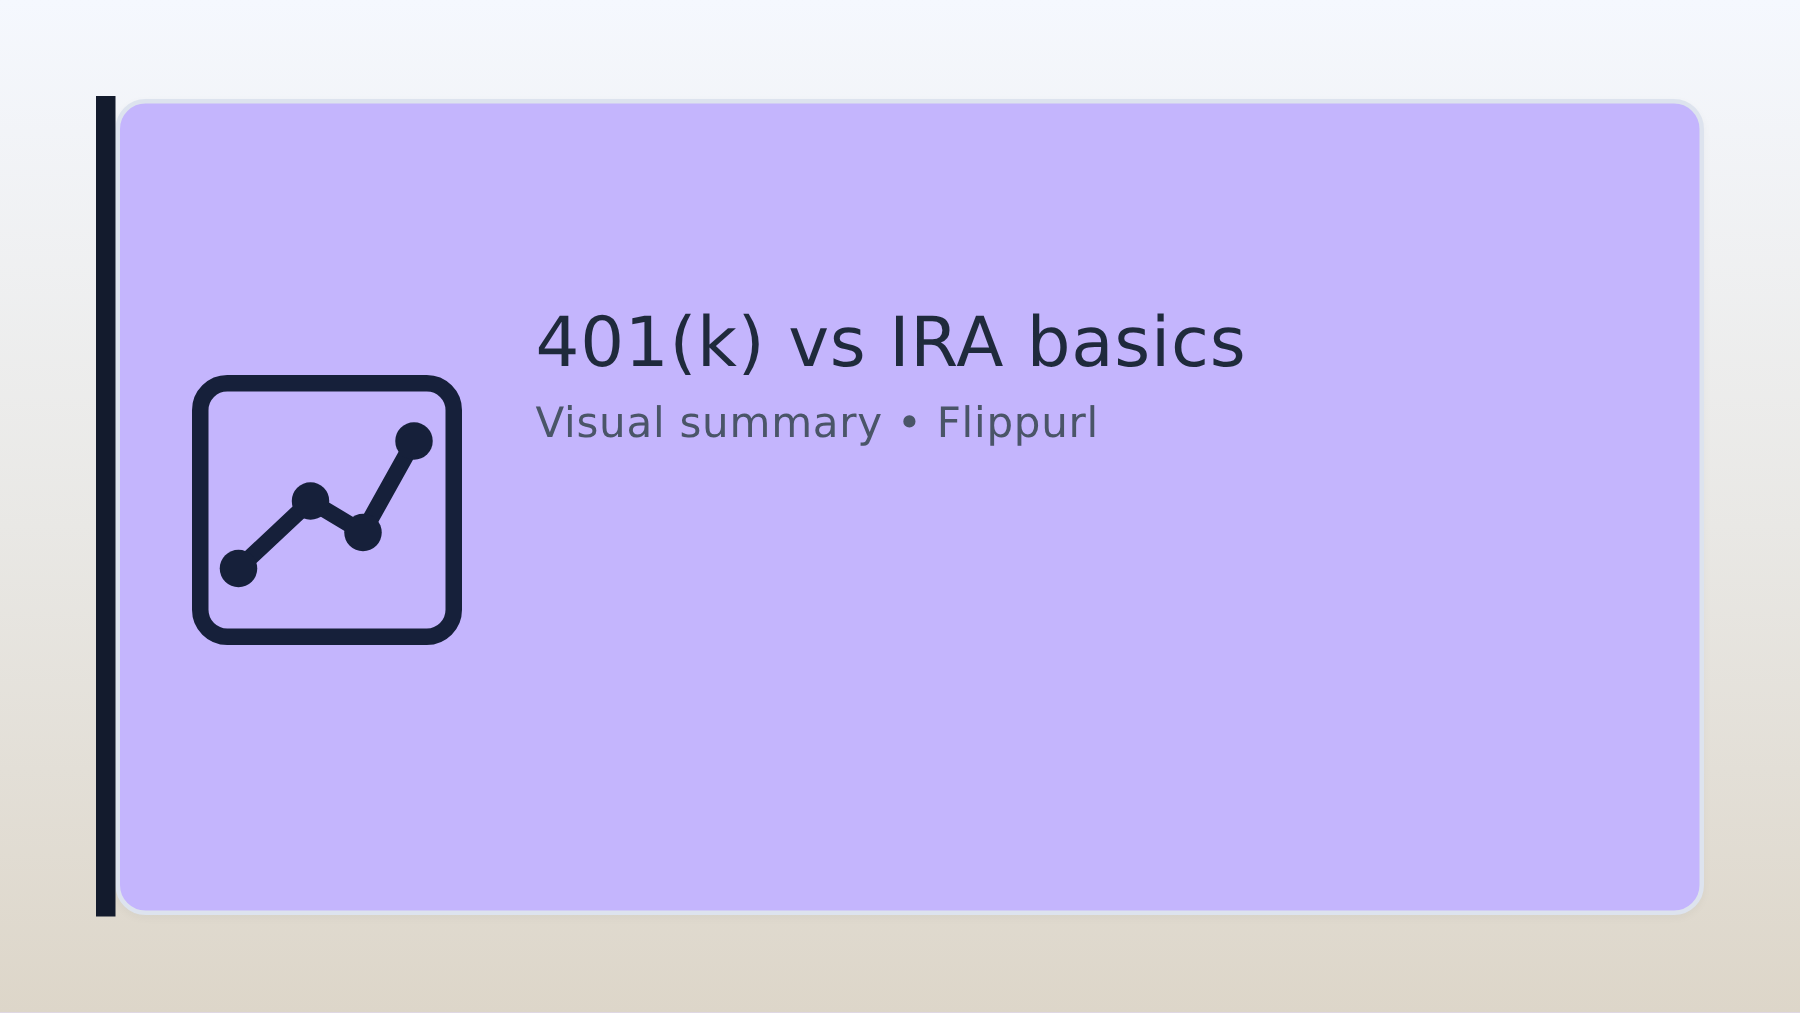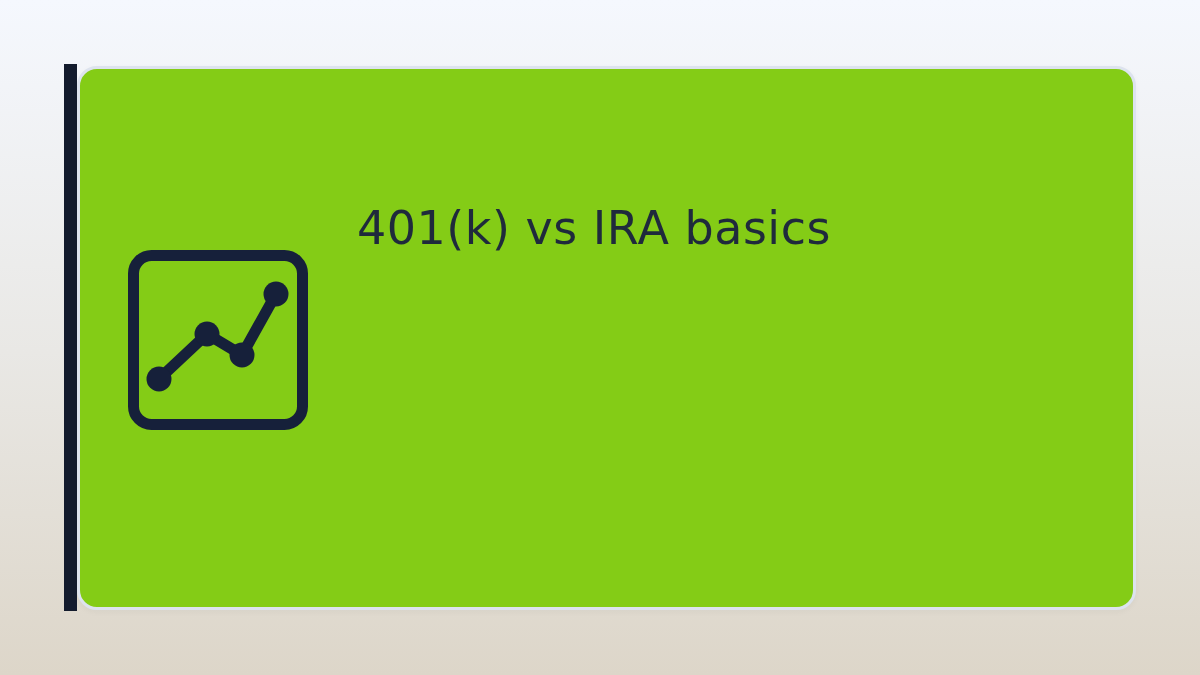--- a/index.html
+++ b/index.html
@@ -21,21 +21,21 @@
     height: 547px;
     background: var(--accent, #131b2d);
     z-index: 2;
   }
   .card {
     position: absolute;
     left: 77px;
     top: 66px;
     width: 1059px;
     height: 544px;
-    background: #84cc16;
+    background: #c4b5fd;
     border: 3px solid var(--card-border, #dde3ee);
     border-radius: 20px;
     box-shadow: 0 2px 6px rgba(30, 41, 59, 0.04);
   }
   .icon-frame {
     position: absolute;
     left: 48px;
     top: 181px;
     width: 180px;
     height: 180px;
@@ -79,16 +79,17 @@
         <path d="M31 129 L79 84 L114 105 L148 44" fill="none" stroke-width="11" stroke-linecap="round" stroke-linejoin="round" stroke="#16203a"></path>
         <circle cx="31" cy="129" r="12.5" fill="#16203a"></circle>
         <circle cx="79" cy="84" r="12.5" fill="#16203a"></circle>
         <circle cx="114" cy="105" r="12.5" fill="#16203a"></circle>
         <circle cx="148" cy="44" r="12.5" fill="#16203a"></circle>
       </svg>
     </div>
 
     <div class="text-block">
       <div class="card-title">401(k) vs IRA basics</div>
+      <div class="card-subtitle">Visual summary • Flippurl</div>
     </div>
 
   </div>
 </div>
 
 </body></html>

